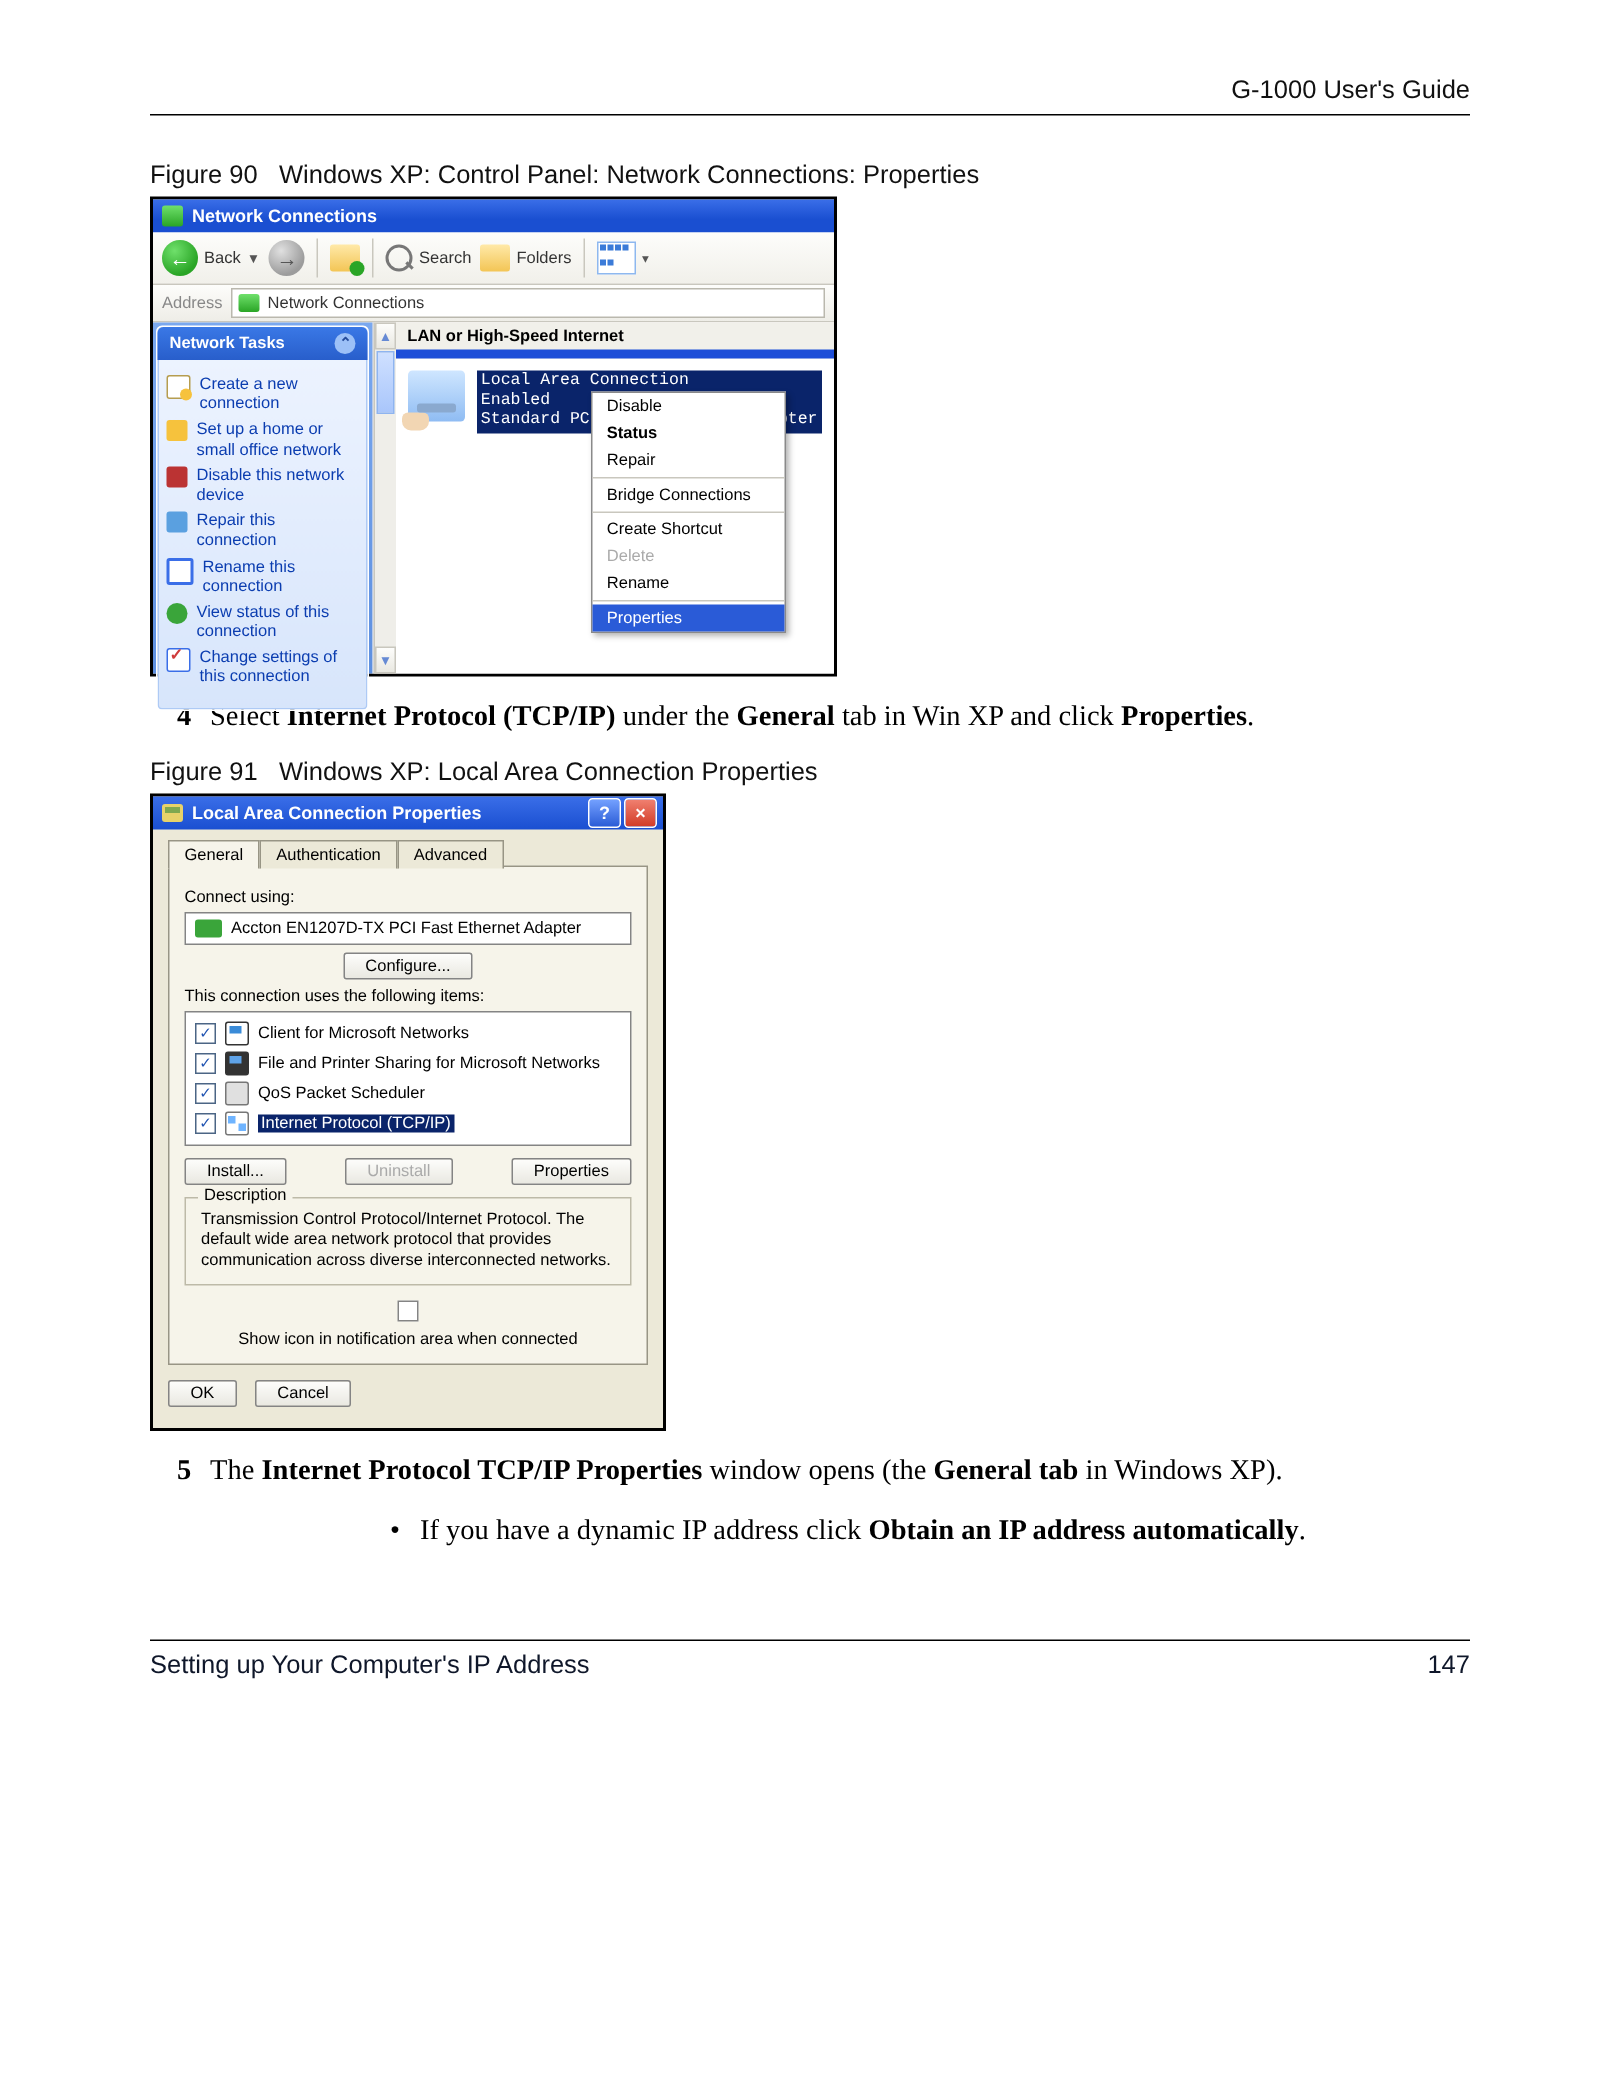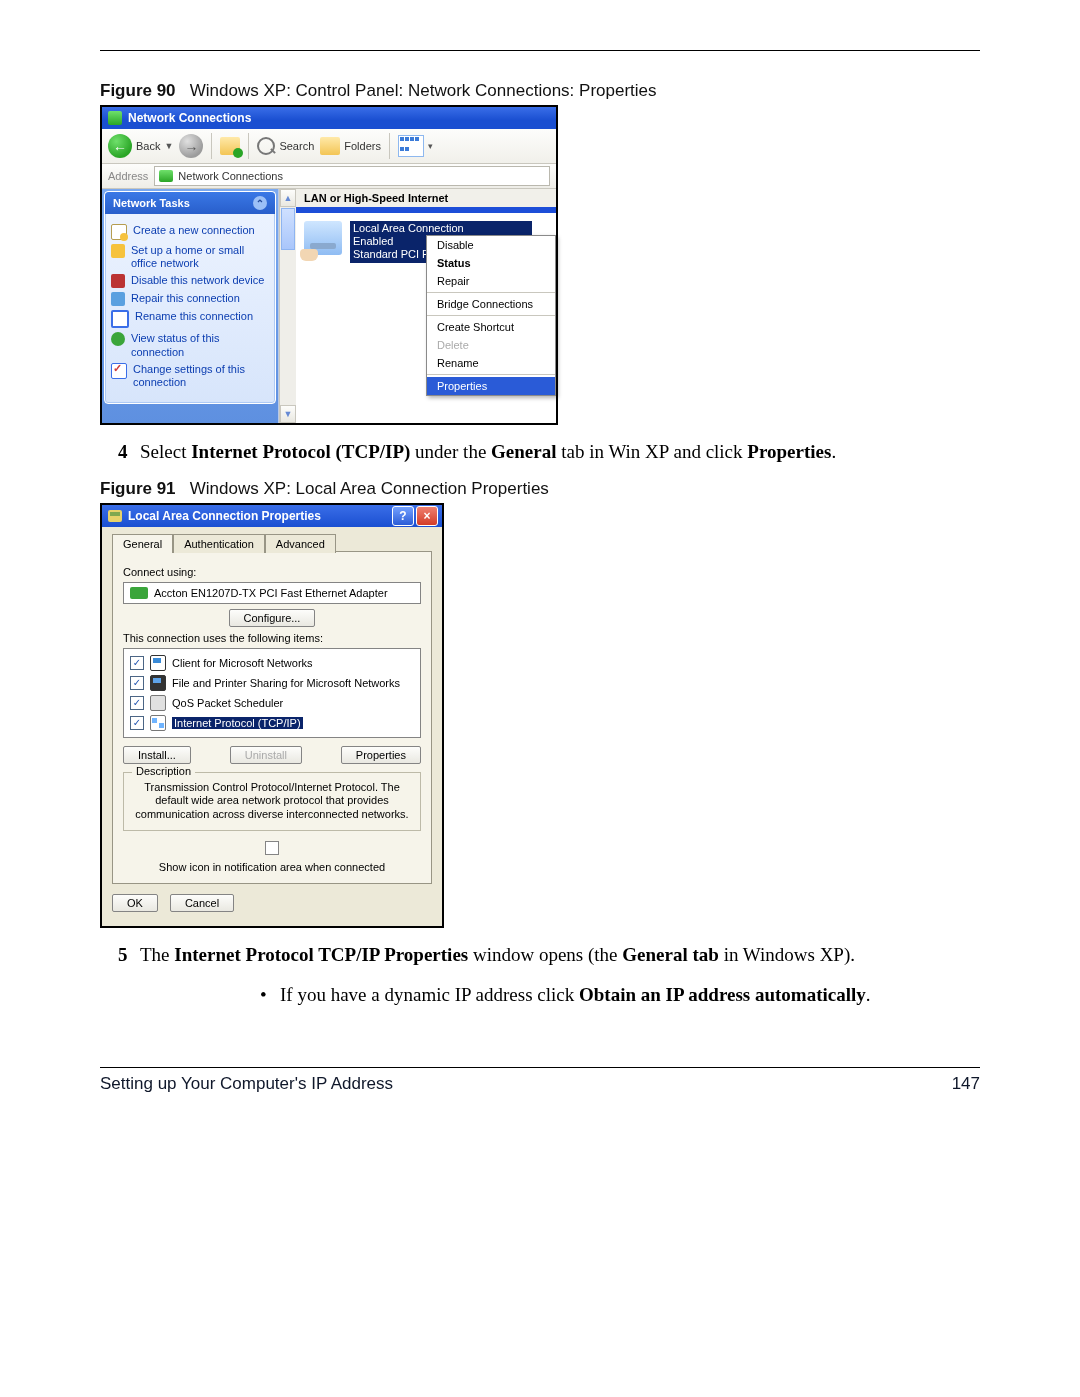--- a/index.html
+++ b/index.html
@@ -36,21 +36,21 @@
     font-family: Arial, Helvetica, sans-serif;
     font-size: 17px;
     color: #0f172a;
   }
   .fig-caption {
     font-family: Arial, Helvetica, sans-serif;
     font-size: 17px;
     color: #111;
     margin: 10px 0 4px 0;
   }
-  .fig-caption b { font-weight: bold; }
+  .fig-caption b { font-weight: normal; }
   .step {
     font-family: "Times New Roman", Times, serif;
     font-size: 19px;
     margin: 14px 0 14px 18px;
     line-height: 1.35;
     display: flex;
   }
   .step .num {
     font-weight: bold;
     width: 22px;
@@ -183,21 +183,21 @@
   .scrollbar .arrow{height:16px;background:linear-gradient(#fdfdfb,#e9e8e1);border:1px solid #c9c7be;display:flex;align-items:center;justify-content:center;font-size:9px;color:#668ad4;}
   .scrollbar .thumb{height:40px;background:linear-gradient(#cfe0ff,#a9c6fb);border:1px solid #8eb4f0;margin:1px;}
 
   .content .section-head {
     background:#f1f0ea;
     font-weight:bold;
     padding:3px 8px;
     border-bottom:6px solid #1d4ed8;
     font-size:11px;
   }
-  .conn-item { display:flex; gap:8px; padding:8px; align-items:flex-start;}
+  .conn-item { display:flex; gap:8px; padding:8px; align-items:flex-start;font-family:Liberation Mono, monospace;}
   .conn-icon {
     width:38px;height:34px;background:linear-gradient(#cfe6ff,#8fbcf3);border-radius:3px;position:relative;
   }
   .conn-icon::after{content:"";position:absolute;left:6px;top:22px;width:26px;height:6px;background:#8aa9cf;border-radius:2px;}
   .conn-icon .hand{position:absolute;left:-4px;bottom:-6px;width:18px;height:12px;background:#f2d6b3;border-radius:4px 4px 6px 6px;}
   .conn-text { background:#0a246a; color:#fff; padding:1px 3px; line-height:1.2;}
   .conn-text div{white-space:nowrap;}
 
   .ctx-menu {
     position:absolute; left:130px; top:46px;
@@ -271,20 +271,21 @@
 
   .chk-row{display:flex;align-items:center;gap:6px;margin-top:4px;flex-direction:column;}
   .chk-empty{width:12px;height:12px;border:1px solid #848484;background:#fff;}
 
   .dlg-footer{display:flex;gap:6px;margin:10px 2px 2px 0;}
 </style>
 </head>
 <body>
 
 <div class="page">
+  <div class="header-right">G-1000 User's Guide</div>
   <hr class="hr">
 
   <div class="fig-caption">
     <b>Figure 90</b>&nbsp;&nbsp;&nbsp;<span>Windows XP: Control Panel: Network Connections: Properties</span>
   </div>
 
   <div class="fig90">
     <div class="titlebar">
       <span class="ticon"></span>
       <span>Network Connections</span>
@@ -461,21 +462,21 @@
               <span class="txt">Internet Protocol (TCP/IP)</span>
             </div>
         </div>
         <div class="btn-row">
           <span class="btn">Install...</span>
           <span class="btn disabled">Uninstall</span>
           <span class="btn">Properties</span>
         </div>
         <div class="group">
           <span class="legend">Description</span>
-          <div style="line-height:1.25;text-align:center;">Transmission Control Protocol/Internet Protocol. The default wide area network protocol that provides communication across diverse interconnected networks.</div>
+          <div style="line-height:1.25;">Transmission Control Protocol/Internet Protocol. The default wide area network protocol that provides communication across diverse interconnected networks.</div>
         </div>
         <div class="chk-row">
           <span class="chk-empty"></span>
           <span>Show icon in notification area when connected</span>
         </div>
       </div>
       <div class="dlg-footer">
         <span class="btn">OK</span>
         <span class="btn">Cancel</span>
       </div>

